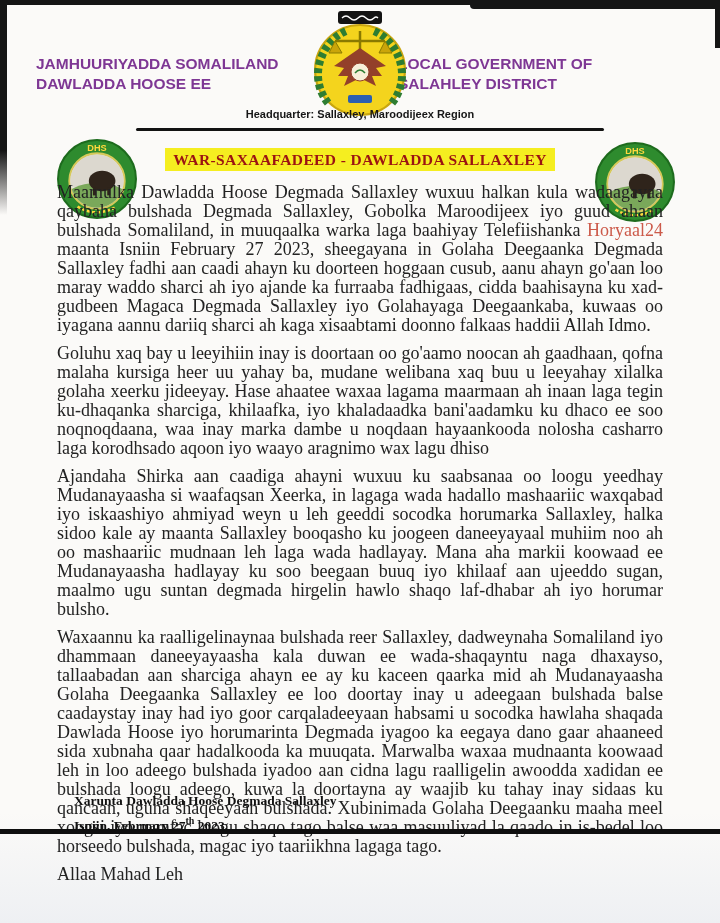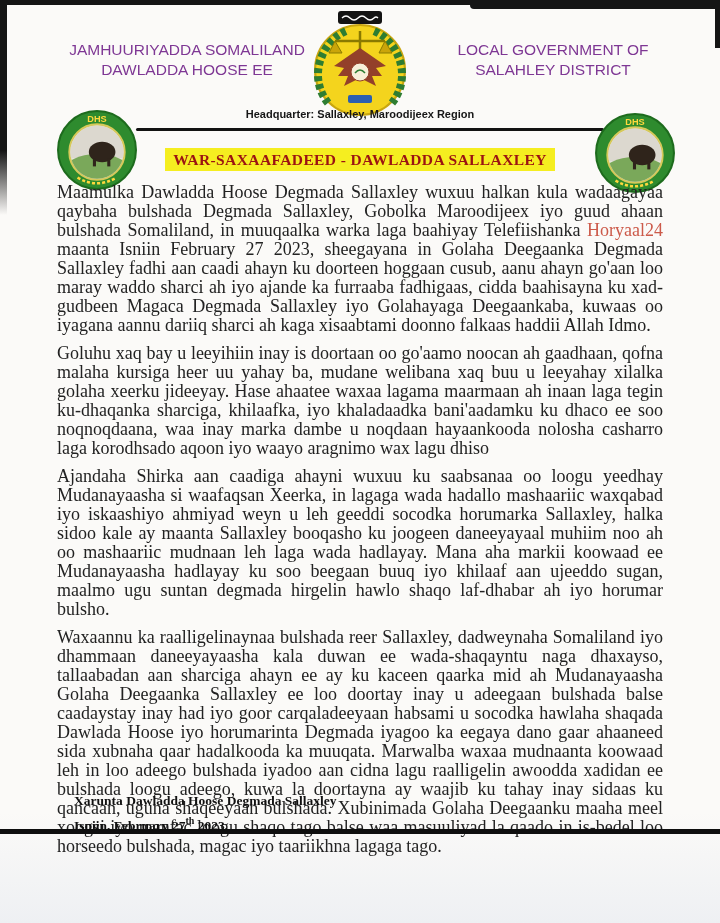--- a/index.html
+++ b/index.html
@@ -12,32 +12,32 @@
   }
 
   
   .edge-top   { position:absolute; top:0; left:0; right:0; height:5px; background:#151515; }
   .edge-top-r { position:absolute; top:0; right:0; width:250px; height:9px; background:#151515; border-bottom-left-radius:4px; }
   .edge-left  { position:absolute; top:0; left:0; width:7px; height:215px;
                 background:linear-gradient(180deg,#151515 70%, rgba(21,21,21,0)); }
   .edge-right { position:absolute; top:0; right:0; width:5px; height:48px; background:#151515; }
 
   
-  .hdr-block { position:absolute; top:40px; text-align:center; font-family:"Liberation Sans", sans-serif;
-               font-weight:normal; font-size:15.5px; line-height:19.5px; color:var(--purple,#7e3794); }
+  .hdr-block { position:absolute; top:54px; text-align:left; font-family:"Liberation Sans", sans-serif;
+               font-weight:bold; font-size:15.5px; line-height:19.5px; color:var(--purple,#7e3794); }
   .hdr-left  { left:36px;  width:302px; }
   .hdr-right { left:398px; width:310px; }
 
   .emblem { position:absolute; left:307px; top:10px; width:106px; height:106px; }
 
   .hq { position:absolute; top:108px; left:0; width:100%; text-align:center;
         font-family:"Liberation Sans", sans-serif; font-weight:bold; font-size:11px; color:#161616; }
   .hq-line { position:absolute; top:128px; left:136px; width:468px; height:3px; background:#121212; border-radius:2px; }
 
-  .logo { position:absolute; width:82px; height:82px; }
+  .logo { position:absolute; width:82px; height:82px;margin-top:29px; }
   .logo-l { left:56px;  top:109px; }
   .logo-r { left:594px; top:112px; }
 
   .doc-title-wrap { position:absolute; top:148px; left:0; width:100%; text-align:center; }
   .doc-title { display:inline-block; background:var(--highlight,#f5ee20); color:var(--maroon,#9b1212);
                font-family:"Liberation Serif", serif; font-weight:bold; font-size:15.5px;
                letter-spacing:.4px; padding:3px 8px 2px; }
 
   .body-text { position:absolute; top:183px; left:57px; width:606px; color:#222;
                font-size:18px; line-height:19px; text-align:justify; }
@@ -141,20 +141,21 @@
 
   <div class="doc-title-wrap">
     <span class="doc-title">WAR-SAXAAFADEED  - DAWLADDA SALLAXLEY</span>
   </div>
 
   <div class="body-text">
     <p><span>Maamulka Dawladda Hoose Degmada Sallaxley wuxuu halkan kula wadaagayaa qaybaha bulshada Degmada Sallaxley, Gobolka Maroodijeex iyo guud ahaan bulshada Somaliland, in muuqaalka warka laga baahiyay Telefiishanka </span><span class="red-word">Horyaal24</span><span> maanta Isniin February 27 2023, sheegayana in Golaha Deegaanka Degmada Sallaxley fadhi aan caadi ahayn ku doorteen hoggaan cusub, aanu ahayn go'aan loo maray waddo sharci ah iyo ajande ka furraaba fadhigaas, cidda baahisayna ku xad-gudbeen Magaca Degmada Sallaxley iyo Golahayaga Deegaankaba, kuwaas oo iyagana aannu dariiq sharci ah kaga xisaabtami doonno falkaas haddii Allah Idmo.</span></p>
     <p>Goluhu xaq bay u leeyihiin inay is doortaan oo go'aamo noocan ah gaadhaan, qofna malaha kursiga heer uu yahay ba, mudane welibana xaq buu u leeyahay xilalka golaha xeerku jideeyay. Hase ahaatee waxaa lagama maarmaan ah inaan laga tegin ku-dhaqanka sharciga, khilaafka, iyo khaladaadka bani'aadamku ku dhaco ee soo noqnoqdaana, waa inay marka dambe u noqdaan hayaankooda nolosha casharro laga korodhsado aqoon iyo waayo aragnimo wax lagu dhiso</p>
     <p>Ajandaha Shirka aan caadiga ahayni wuxuu ku saabsanaa oo loogu yeedhay Mudanayaasha si waafaqsan Xeerka, in lagaga wada hadallo mashaariic waxqabad iyo iskaashiyo ahmiyad weyn u leh geeddi socodka horumarka Sallaxley, halka sidoo kale ay maanta Sallaxley booqasho ku joogeen  daneeyayaal muhiim noo ah oo mashaariic mudnaan leh laga wada hadlayay. Mana aha markii koowaad ee Mudanayaasha hadlayay ku soo beegaan buuq iyo khilaaf aan ujeeddo sugan, maalmo ugu suntan degmada hirgelin hawlo shaqo laf-dhabar ah iyo horumar bulsho.</p>
     <p>Waxaannu ka raalligelinaynaa bulshada reer Sallaxley, dadweynaha Somaliland iyo dhammaan daneeyayaasha kala duwan ee wada-shaqayntu naga dhaxayso, tallaabadan aan sharciga ahayn ee ay ku kaceen qaarka mid ah Mudanayaasha Golaha Deegaanka Sallaxley ee loo doortay inay u adeegaan bulshada balse caadaystay inay had iyo goor carqaladeeyaan habsami u socodka hawlaha shaqada Dawlada Hoose iyo horumarinta Degmada iyagoo ka eegaya dano gaar ahaaneed sida xubnaha qaar hadalkooda ka muuqata. Marwalba waxaa mudnaanta koowaad leh in loo adeego bulshada iyadoo aan cidna lagu raalligelin awoodda xadidan ee bulshada loogu adeego, kuwa la doortayna ay waajib ku tahay inay sidaas ku qancaan, uguna shaqeeyaan bulshada. Xubinimada Golaha Deegaanku maaha meel xoogsi iyo manfac loogu shaqo tago balse waa masuuliyad la qaado in is-bedel loo horseedo bulshada, magac iyo taariikhna lagaga tago.</p>
+    <p class="closing">Allaa Mahad Leh</p>
   </div>
 
   <div class="signature">
     <div>Xarunta Dawladda Hoose Degmada Sallaxley</div>
     <div><span>Isniin, February 27</span><sup>th</sup><span> 2023.</span></div>
   </div>
 
   <div class="footer-line"></div>
   <div class="footer">
   </div>

